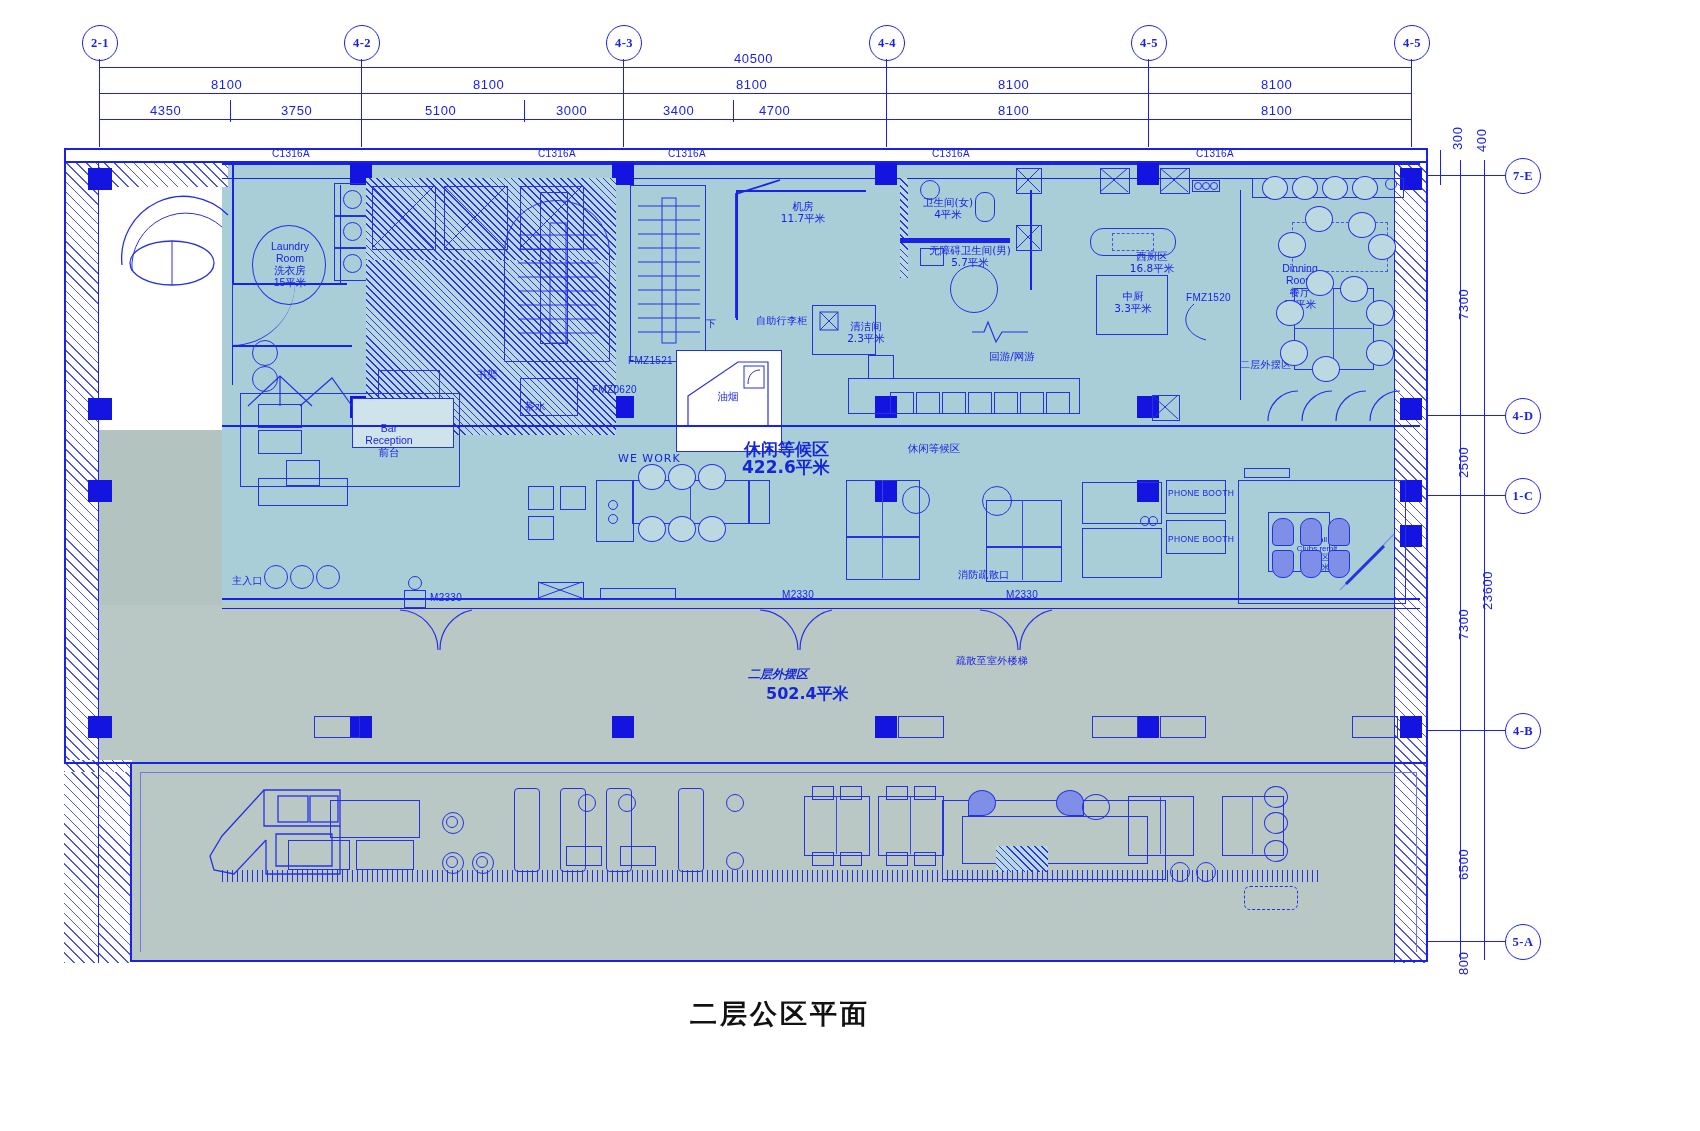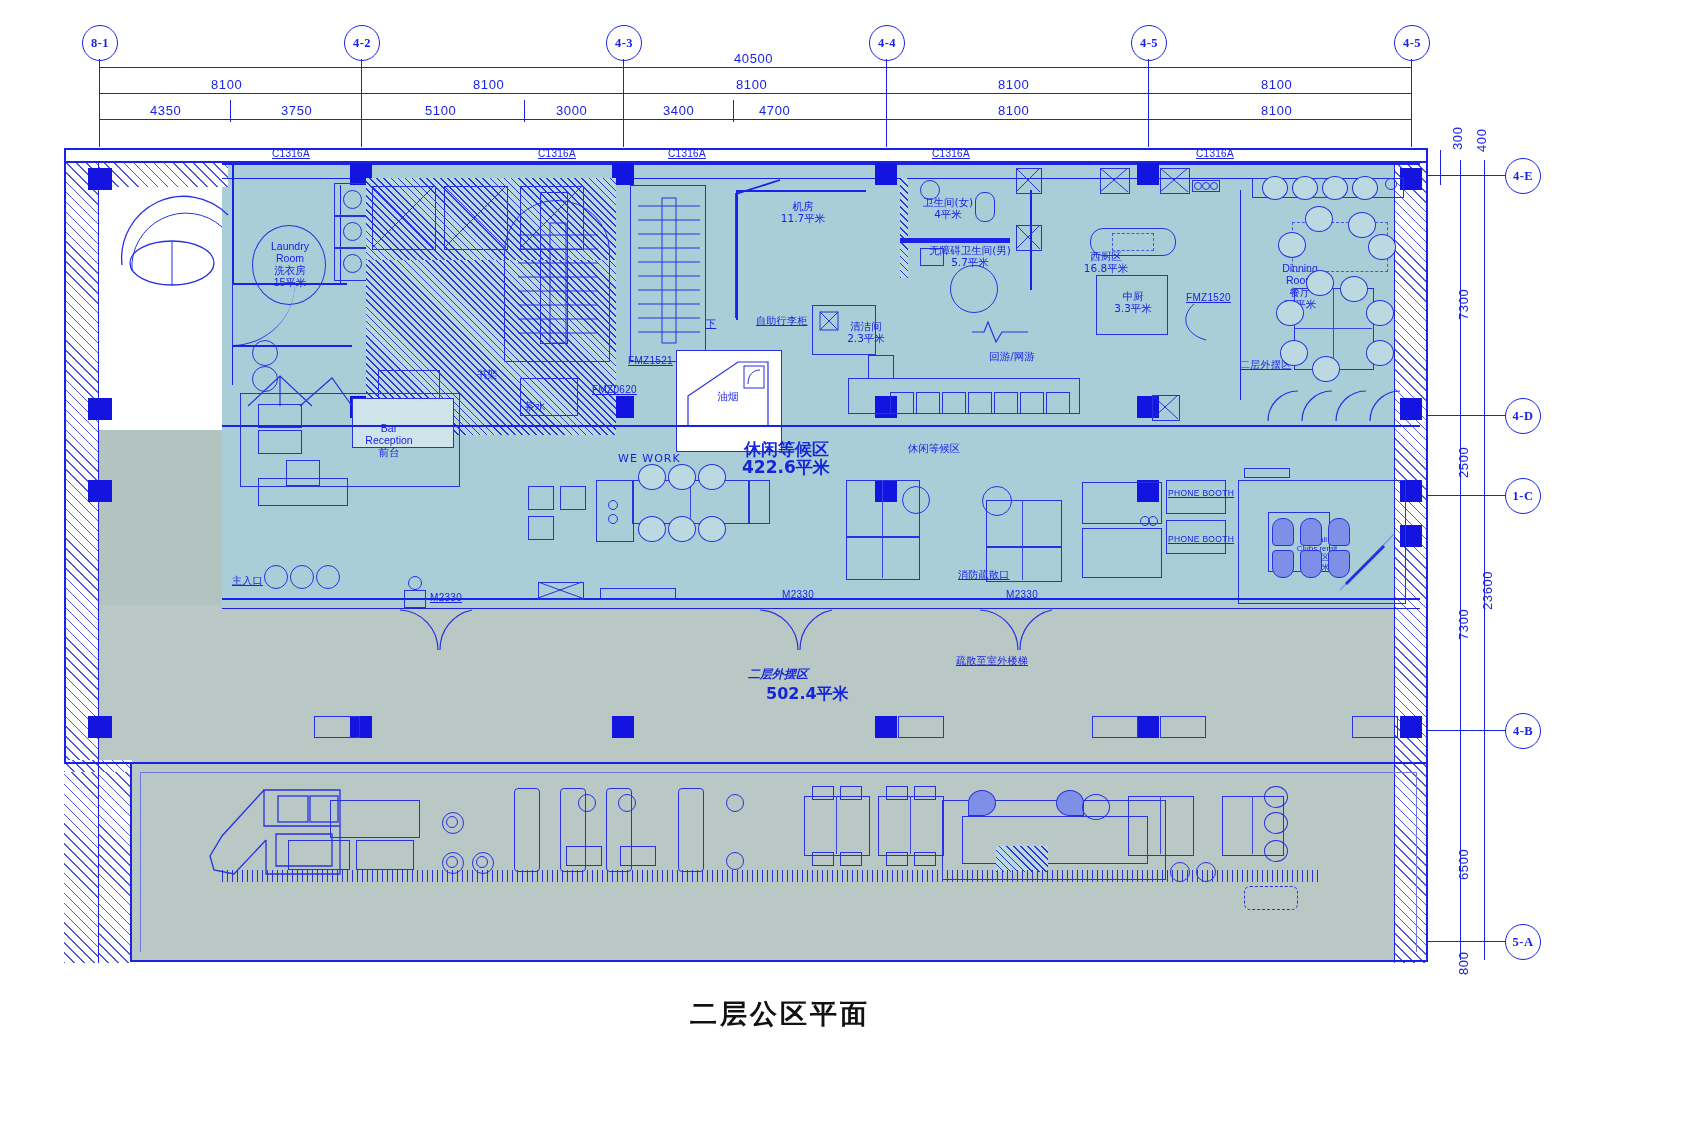--- a/index.html
+++ b/index.html
@@ -12,21 +12,21 @@
   .ln.thin{background:#3a44e8;}
   .ln.pale{background:#6f78e4;}
   .bub{position:absolute;width:34px;height:34px;border:1.6px solid #1a22e8;border-radius:50%;
        color:#1a22e8;font-size:12.5px;display:flex;align-items:center;justify-content:center;
        letter-spacing:.5px;background:#fff;font-family:"Liberation Serif",serif;font-weight:700;}
   .dimtxt{position:absolute;color:#1a22e8;font-size:13px;font-family:"Liberation Sans",sans-serif;
        letter-spacing:.6px;white-space:nowrap;}
   .rlab{position:absolute;color:#1a22e8;font-size:10.5px;line-height:1.15;text-align:center;
         white-space:nowrap;font-family:"DejaVu Sans",sans-serif;}
   .rlab.en{font-family:"Liberation Sans",sans-serif;}
-  .tag{position:absolute;color:#1a22e8;font-size:10px;white-space:nowrap;font-family:"Liberation Sans",sans-serif;letter-spacing:.3px;text-decoration:underline;}
+  .tag{position:absolute;color:#1a22e8;font-size:10px;white-space:nowrap;font-family:"Liberation Sans",sans-serif;letter-spacing:.3px;}
   .big{position:absolute;color:#1426d8;font-weight:700;text-align:center;white-space:nowrap;
        font-family:"DejaVu Sans","Liberation Sans",sans-serif;}
   .title{position:absolute;color:#111;font-weight:700;font-size:27px;letter-spacing:3px;
          font-family:"DejaVu Sans","Liberation Sans",sans-serif;}
   
   .fill-pub{position:absolute;background:#a9ced7;}
   .fill-out{position:absolute;background:#b9c8c5;}
   .fill-out2{position:absolute;background:#b3c3c0;}
   .fill-white{position:absolute;background:#ffffff;}
   .hatch{position:absolute;
@@ -47,21 +47,21 @@
   .chair{position:absolute;border:1.4px solid #2731e4;border-radius:50%;background:#bcd9e2;}
   svg{position:absolute;overflow:visible;}
 </style>
 </head>
 <body>
 
 <div id="stage">
 
   <div>
 
-    <div class="bub" style="left:82px;top:25px;">8-1</div>
+    <div class="bub" style="left:82px;top:25px;">2-1</div>
     <div class="bub" style="left:344px;top:25px;">4-2</div>
     <div class="bub" style="left:606px;top:25px;">4-3</div>
     <div class="bub" style="left:869px;top:25px;">4-4</div>
     <div class="bub" style="left:1131px;top:25px;">4-5</div>
     <div class="bub" style="left:1394px;top:25px;">4-5</div>
 
     <div class="ln" style="left:99px;top:59px;width:1.2px;height:88px;"></div>
     <div class="ln" style="left:361px;top:59px;width:1.2px;height:88px;"></div>
     <div class="ln" style="left:623px;top:59px;width:1.2px;height:88px;"></div>
     <div class="ln" style="left:886px;top:59px;width:1.2px;height:88px;"></div>
@@ -89,21 +89,21 @@
     <div class="dimtxt" style="left:998px;top:103px;">8100</div>
     <div class="dimtxt" style="left:1261px;top:103px;">8100</div>
 
     <div class="ln" style="left:230px;top:100px;width:1px;height:22px;"></div>
     <div class="ln" style="left:524px;top:100px;width:1px;height:22px;"></div>
     <div class="ln" style="left:733px;top:100px;width:1px;height:22px;"></div>
     <div class="ln" style="left:99px;top:119px;width:1px;height:28px;"></div>
   </div>
 
   <div>
-    <div class="bub" style="left:1505px;top:158px;">4-E</div>
+    <div class="bub" style="left:1505px;top:158px;">7-E</div>
     <div class="bub" style="left:1505px;top:398px;">4-D</div>
     <div class="bub" style="left:1505px;top:478px;">1-C</div>
     <div class="bub" style="left:1505px;top:713px;">4-B</div>
     <div class="bub" style="left:1505px;top:924px;">5-A</div>
 
     <div class="ln" style="left:1425px;top:175px;width:80px;height:1px;"></div>
     <div class="ln" style="left:1425px;top:415px;width:80px;height:1px;"></div>
     <div class="ln" style="left:1425px;top:495px;width:80px;height:1px;"></div>
     <div class="ln" style="left:1425px;top:730px;width:80px;height:1px;"></div>
     <div class="ln" style="left:1425px;top:941px;width:80px;height:1px;"></div>
@@ -344,21 +344,21 @@
   <div class="box" style="left:968px;top:392px;width:22px;height:20px;"></div>
   <div class="box" style="left:994px;top:392px;width:22px;height:20px;"></div>
   <div class="box" style="left:1020px;top:392px;width:22px;height:20px;"></div>
   <div class="box" style="left:1046px;top:392px;width:22px;height:20px;"></div>
   <div class="box" style="left:868px;top:355px;width:24px;height:22px;"></div>
   <svg style="left:970px;top:320px;width:60px;height:24px;">
       <path d="M2,12 L14,12 L18,2 L26,22 L32,12 L58,12" fill="none" stroke="#2731e4" stroke-width="1.2"></path>
     </svg>
 
   <div class="ln" style="left:1030px;top:190px;width:1.6px;height:100px;"></div>
-  <div class="rlab" style="left:1076px;top:250px;width:60px;">
+  <div class="rlab" style="left:1122px;top:250px;width:60px;">
     <span>西厨区</span><br><span>16.8平米</span>
   </div>
   <div class="box" style="left:1090px;top:228px;width:84px;height:26px;border-radius:13px;"></div>
   <div class="box t" style="left:1112px;top:233px;width:40px;height:16px;border-style:dashed;"></div>
   <div class="box" style="left:1096px;top:275px;width:70px;height:58px;"></div>
   <div class="rlab" style="left:1106px;top:290px;width:54px;">
     <span>中厨</span><br><span>3.3平米</span>
   </div>
   <div class="box" style="left:1016px;top:225px;width:24px;height:24px;"></div>
   <svg style="left:1016px;top:225px;width:24px;height:24px;">

